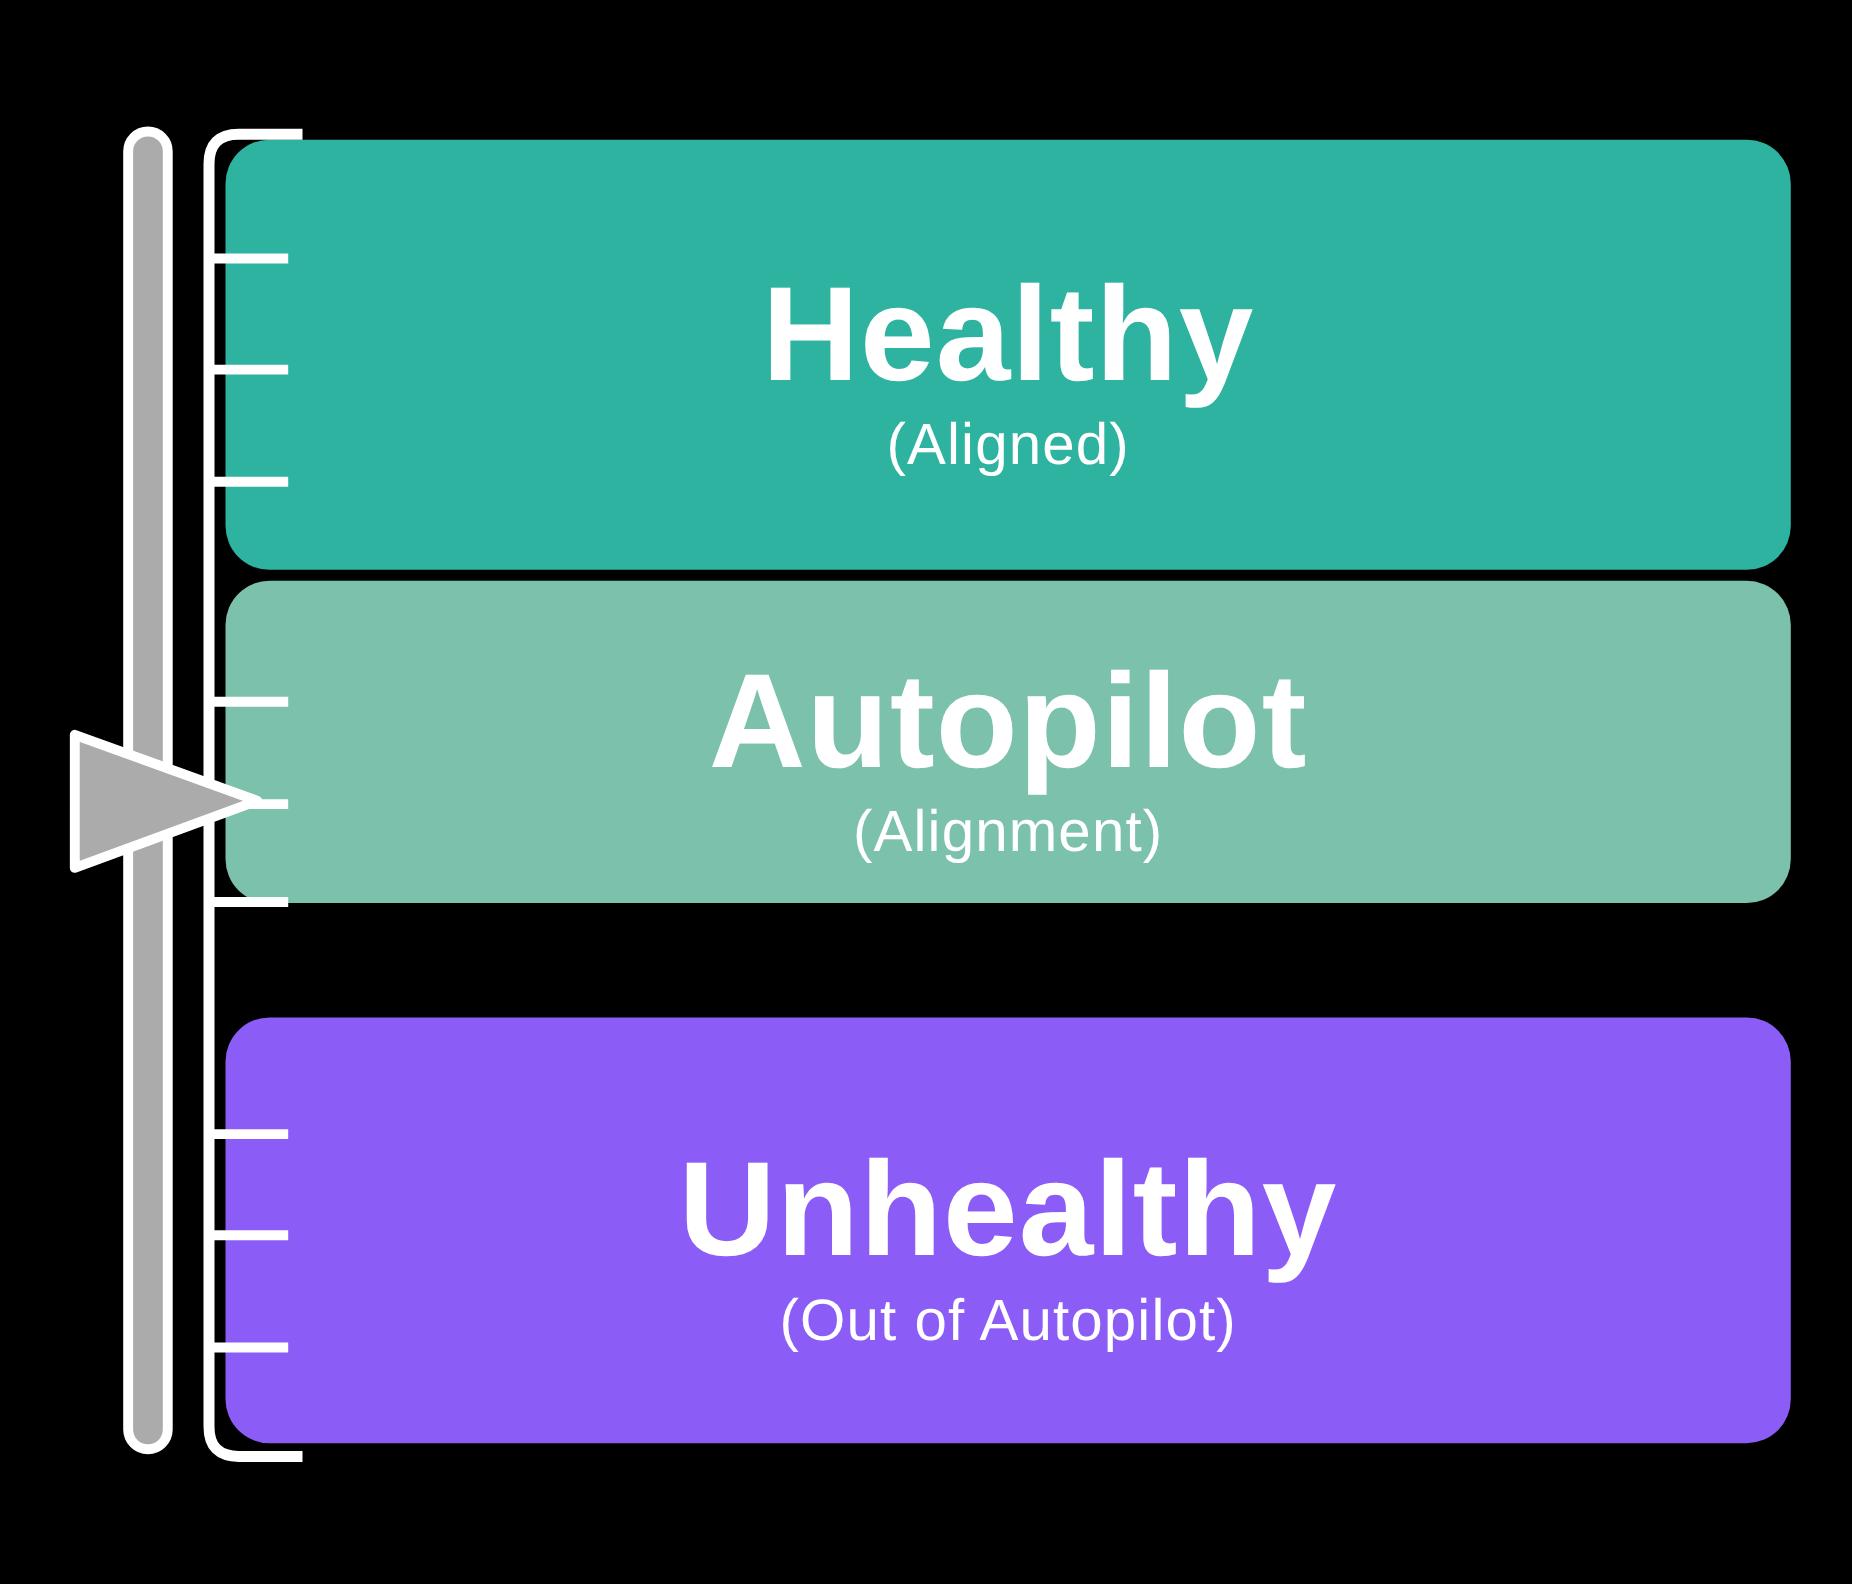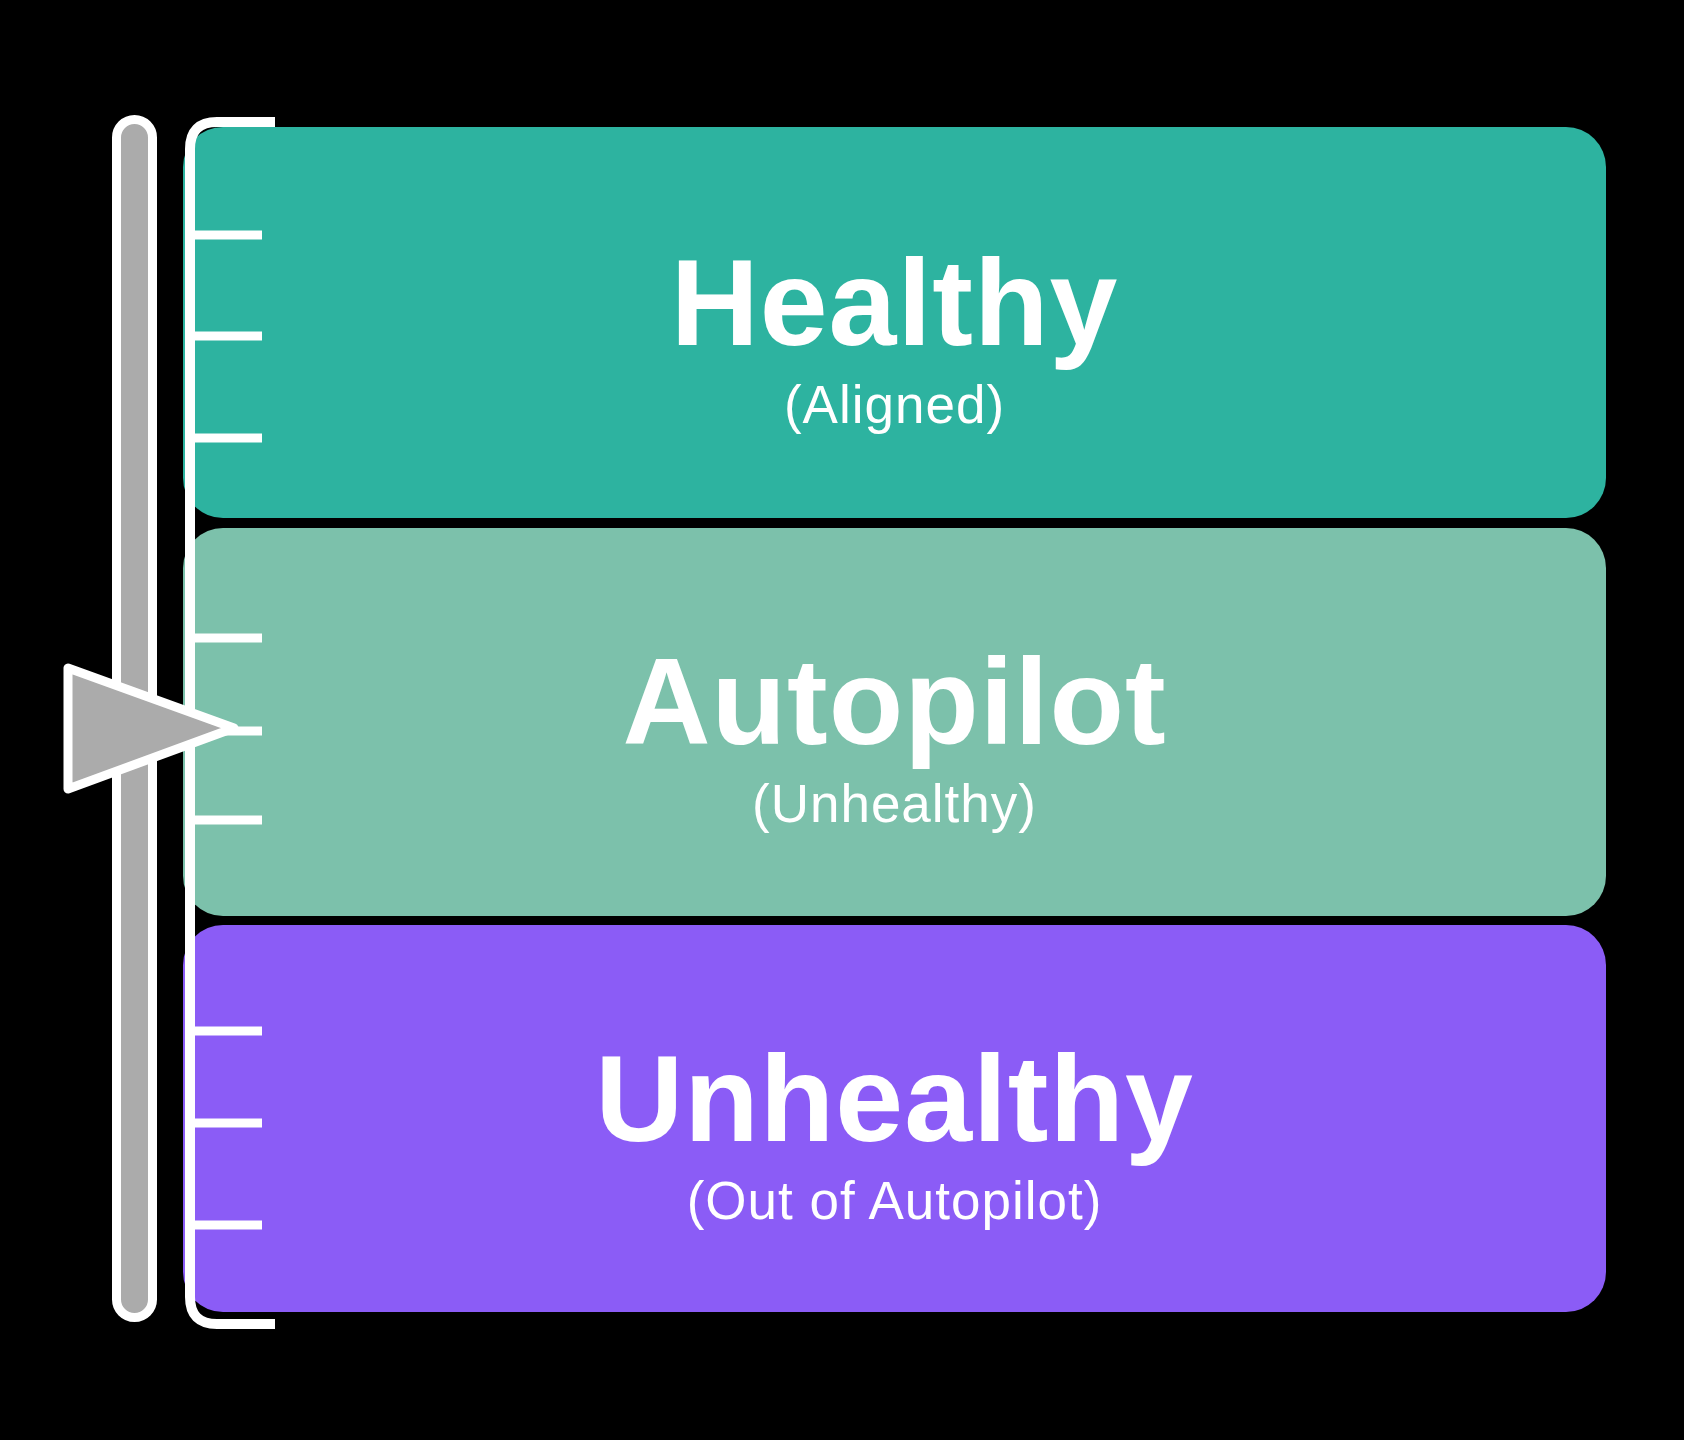--- a/index.html
+++ b/index.html
@@ -10,21 +10,21 @@
   .canvas {
     position: relative;
     width: 1684px;
     height: 1440px;
     background: #000;
     overflow: hidden;
     font-family: "Liberation Sans", sans-serif;
   }
   .level {
     position: absolute;
-    left: 183px;
+    left: 205px;
     width: 1423px;
     border-radius: 40px;
     box-sizing: border-box;
     display: flex;
     flex-direction: column;
     align-items: center;
     justify-content: center;
     padding-top: 30px;
     text-align: center;
     color: #fff;
@@ -66,23 +66,23 @@
 </head>
 <body>
 
 <div class="canvas" style="background: rgb(0, 0, 0);">
 
   <div class="level" style="top: 127px; height: 391px; background: rgb(45, 179, 160); color: rgb(255, 255, 255);">
     <div class="level-title">Healthy</div>
     <div class="level-subtitle">(Aligned)</div>
   </div>
 
-  <div class="level" style="top: 528px; height: 388px; background: rgb(124, 193, 171); color: rgb(255, 255, 255);">
+  <div class="level" style="top: 528px; height: 293px; background: rgb(124, 193, 171); color: rgb(255, 255, 255);">
     <div class="level-title">Autopilot</div>
-    <div class="level-subtitle">(Unhealthy)</div>
+    <div class="level-subtitle">(Alignment)</div>
   </div>
 
   <div class="level" style="top: 925px; height: 387px; background: #8b5cf6; color: rgb(255, 255, 255);">
     <div class="level-title">Unhealthy</div>
     <div class="level-subtitle">(Out of Autopilot)</div>
   </div>
 
   <svg class="overlay-svg" viewBox="0 0 1684 1440" xmlns="http://www.w3.org/2000/svg">
     <path id="ruler-line" d="M 275 122 H 217 Q 190 122 190 149 V 1297 Q 190 1324 217 1324 H 275" fill="none" stroke-width="10" stroke="#ffffff"></path>
     <g id="ruler-ticks">

